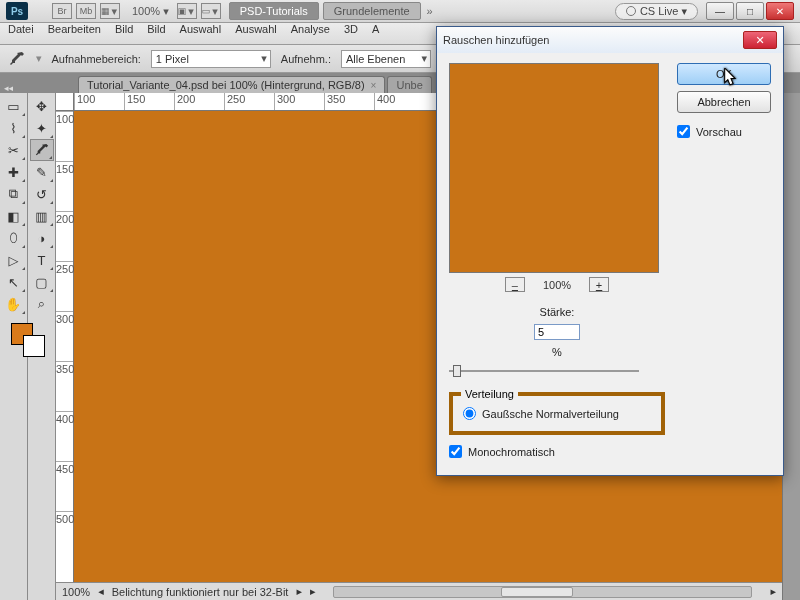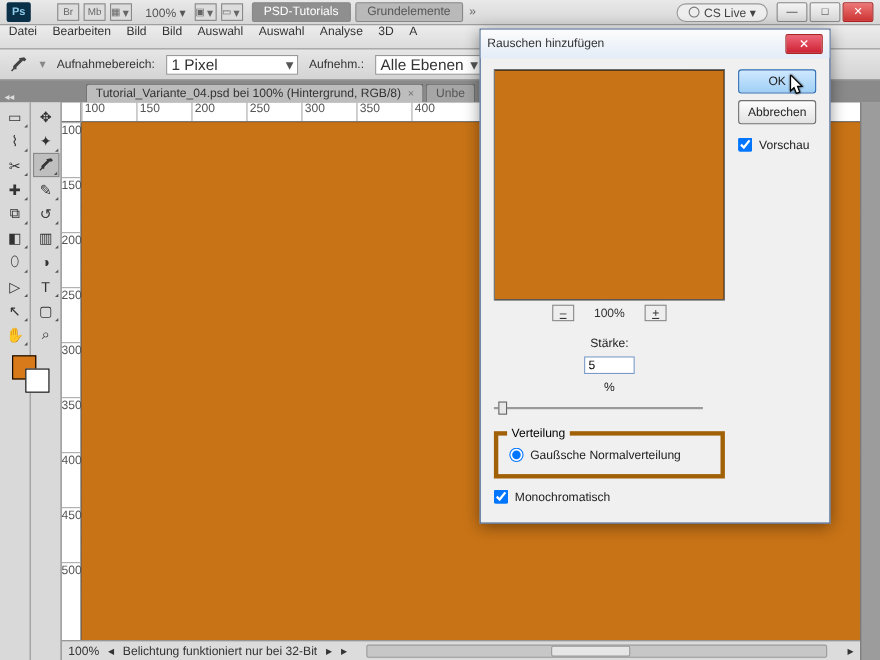--- a/index.html
+++ b/index.html
@@ -20,21 +20,21 @@
 .winbtn{width:28px;height:18px;border:1px solid #888;border-radius:2px;background:linear-gradient(#f4f4f4,#d7d7d7);display:flex;align-items:center;justify-content:center;font-size:10px;color:#333;}
 .winbtn.close{background:linear-gradient(#e77,#c33);color:#fff;border-color:#a22;}
 
 
 .menubar{height:22px;background:linear-gradient(#ececec,#dcdcdc);display:flex;align-items:flex-start;padding:0 8px;gap:14px;color:#333;border-bottom:1px solid #9a9a9a;}
 .menubar span{cursor:default;}
 
 
 .optbar{height:28px;background:linear-gradient(#e6e6e6,#d4d4d4);display:flex;align-items:center;padding:0 8px;gap:10px;border-bottom:1px solid #9a9a9a;color:#333;}
 .optbar .eyedrop{width:18px;height:18px;display:flex;align-items:center;justify-content:center;}
-.optbar select,.optbar .sel{border:1px solid #999;background:#fff;padding:1px 16px 1px 4px;font-size:14px;height:18px;}
+.optbar select,.optbar .sel{border:1px solid #999;background:#fff;padding:1px 16px 1px 4px;font-size:11px;height:18px;}
 .optbar .sel{display:inline-flex;align-items:center;min-width:120px;position:relative;}
 .optbar .sel::after{content:"▾";position:absolute;right:3px;color:#555;}
 
 
 .doctabs{height:20px;background:#8a8a8a;display:flex;align-items:flex-end;padding-left:78px;}
 .doctab{background:#bdbdbd;border:1px solid #6f6f6f;border-bottom:none;padding:2px 8px;color:#333;font-size:10px;margin-right:2px;border-radius:3px 3px 0 0;display:flex;align-items:center;gap:6px;}
 .doctab .x{color:#777;font-size:10px;}
 .doctab.inactive{background:#a6a6a6;color:#555;}
 
 
@@ -56,21 +56,21 @@
 .ruler-corner{position:absolute;top:0;left:0;width:18px;height:18px;background:#fff;border-right:1px solid #777;border-bottom:1px solid #777;}
 .canvas{position:absolute;top:18px;left:18px;right:0;bottom:18px;}
 .texture{width:100%;height:100%;}
 .statusbar{position:absolute;left:0;right:0;bottom:0;height:18px;background:#dcdcdc;border-top:1px solid #8a8a8a;display:flex;align-items:center;font-size:10px;color:#333;padding:0 6px;gap:8px;}
 .statusbar .scroll-h{flex:1;height:12px;background:#c7c7c7;border:1px solid #999;border-radius:2px;position:relative;margin:0 10px;}
 .statusbar .scroll-h::after{content:"";position:absolute;left:40%;width:70px;top:0;bottom:0;background:#e6e6e6;border:1px solid #999;border-radius:2px;}
 
 .rightdock{width:18px;background:#9c9c9c;border-left:1px solid #777;}
 
 
-.dialog{position:absolute;left:436px;top:26px;width:319px;background:#f0f0f0;border:1px solid #3a5a8a;box-shadow:0 3px 14px rgba(0,0,0,.45);}
+.dialog{position:absolute;left:436px;top:26px;width:348px;background:#f0f0f0;border:1px solid #3a5a8a;box-shadow:0 3px 14px rgba(0,0,0,.45);}
 .dlg-title{height:26px;background:linear-gradient(#fcfcfc,#e3ecf7);display:flex;align-items:center;padding:0 6px;font-size:12px;color:#333;}
 .dlg-title .spacer{flex:1;}
 .dlg-title .close{width:34px;height:18px;background:linear-gradient(#e67,#c23);border:1px solid #a22;border-radius:2px;color:#fff;display:flex;align-items:center;justify-content:center;font-size:11px;}
 .dlg-body{padding:10px 12px 14px;display:flex;gap:12px;}
 .dlg-left{flex:1;}
 .preview{width:210px;height:210px;border:1px solid #777;background:#000;margin-bottom:4px;}
 .zoomrow{display:flex;justify-content:center;align-items:center;gap:18px;color:#333;}
 .zoombtn{border:1px solid #888;background:#eee;width:20px;height:15px;display:flex;align-items:center;justify-content:center;text-decoration:underline;}
 .ctrlrow{margin-top:14px;display:flex;align-items:center;gap:6px;color:#222;flex-direction:column;}
 .ctrlrow input[type=text]{width:46px;border:1px solid #7a9ac7;padding:1px 3px;font-size:11px;}

